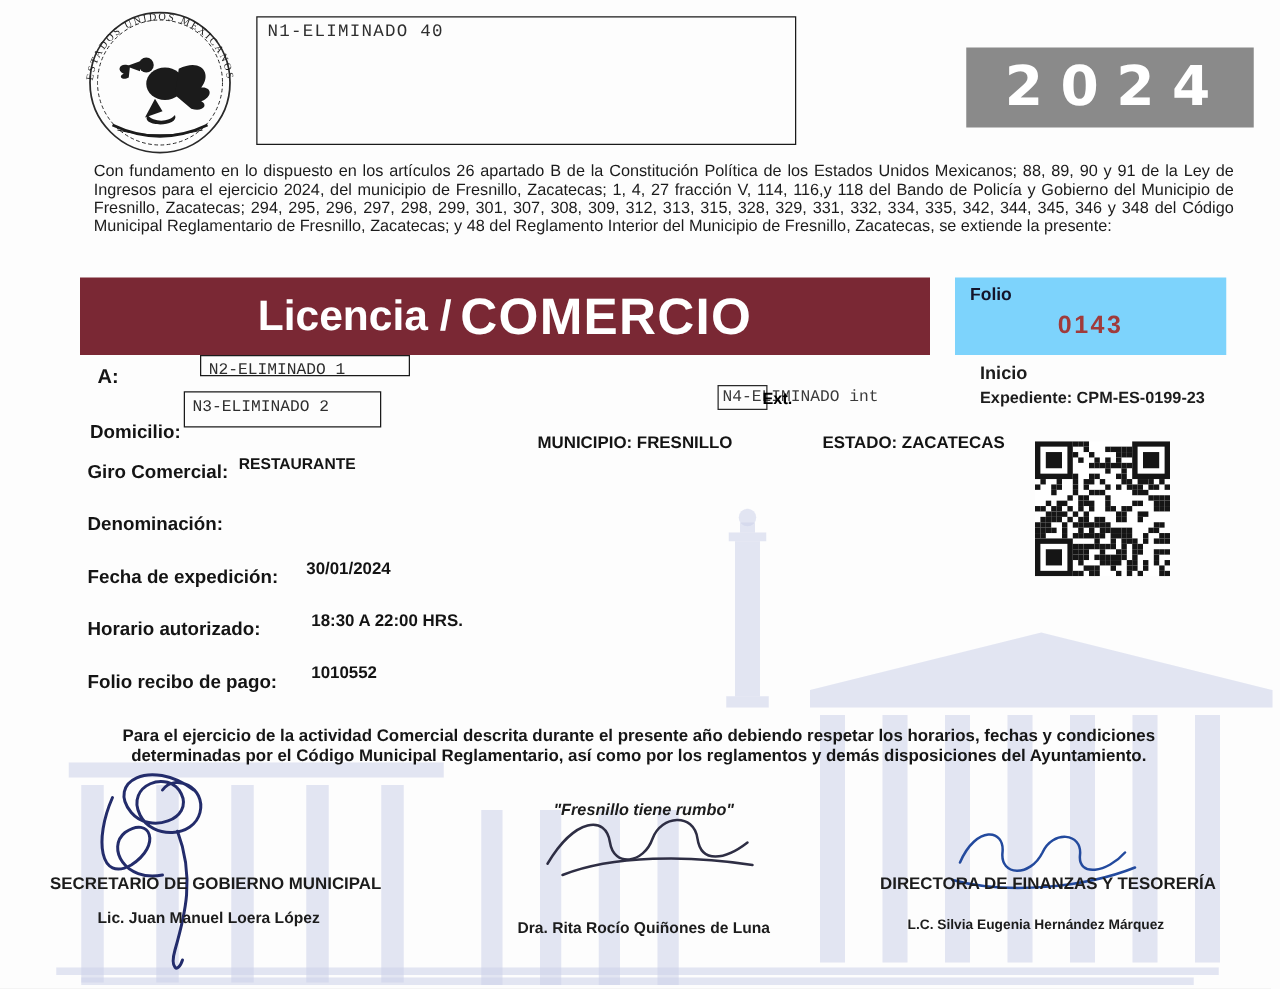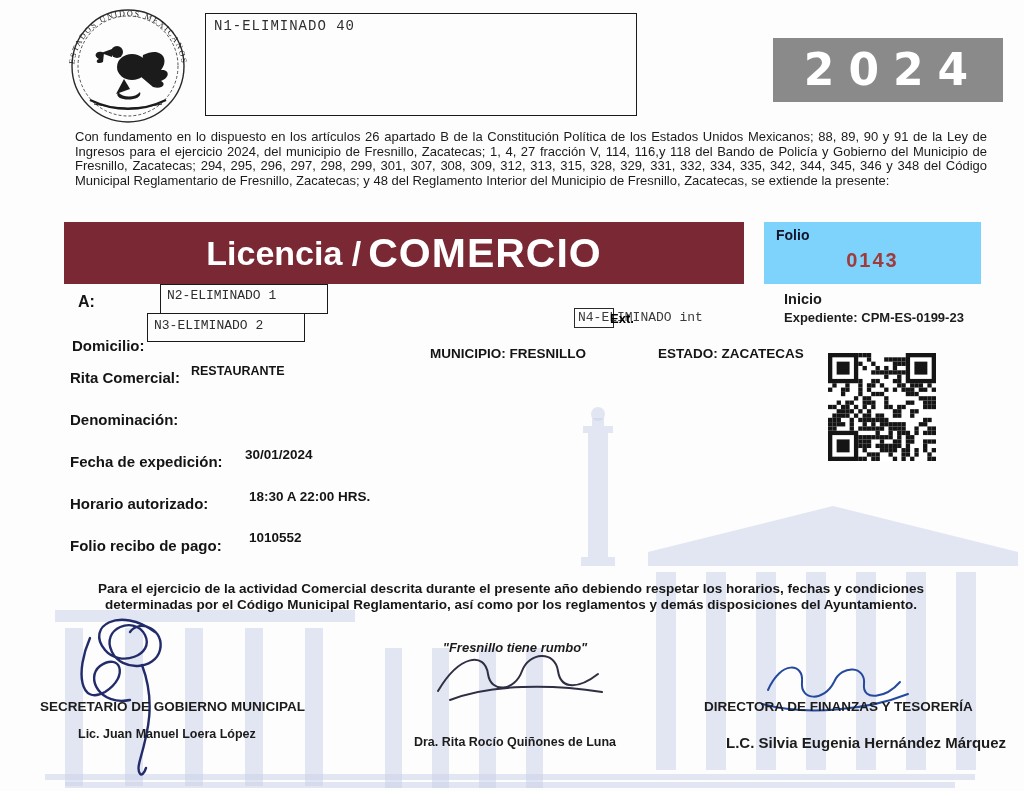--- a/index.html
+++ b/index.html
@@ -33,21 +33,21 @@
 
   .folio-box { left:764px; top:222px; width:217px; height:62px; background:#7dd3fc; padding:5px 12px; }
   .folio-label { font-size:14px; font-weight:700; color:#14142a; }
   .folio-value { text-align:center; font-size:20px; font-weight:600; color:#a03b3b; letter-spacing:2px; margin-top:6px; }
 
   
   .lbl { font-size:15px; font-weight:600; color:#141414; }
   .val { font-weight:700; color:#141414; }
 
   .a-label { left:78px; top:293px; font-size:16px; }
-  .n2-box { left:160px; top:284px; width:168px; height:30px; padding:3px 6px; font-size:13px; color:#2e2e2e; }
+  .n2-box { left:160px; top:284px; width:168px; height:17px; padding:3px 6px; font-size:13px; color:#2e2e2e; }
   .inicio-label { left:784px; top:291px; font-size:14.5px; font-weight:700; }
   .expediente { left:784px; top:310px; font-size:13px; font-weight:700; }
 
   .domicilio-label { left:72px; top:337px; }
   .n3-box { left:147px; top:313px; width:158px; height:29px; padding:4px 6px; font-size:13px; color:#2e2e2e; }
 
   .n4-wrap { left:578px; top:310px; width:160px; height:20px; font-size:13px; color:#3a3a3a; }
   .n4-outline { position:absolute; left:-4px; top:-2px; width:40px; height:20px; border:1px solid #2a2a2a; }
   .ext-overlay { position:absolute; left:32px; top:1px; font-size:13px; font-weight:700; color:#000000; font-family:"Liberation Sans",sans-serif; }
 
@@ -68,21 +68,21 @@
   .foliopago-value { left:249px; top:530px; font-size:13.5px; }
 
   .footer-par { left:57px; top:581px; width:908px; text-align:center; font-size:13.5px; font-weight:700; line-height:15.5px; color:#161616; }
 
   .slogan { left:400px; top:640px; width:230px; text-align:center; font-size:13px; font-weight:700; font-style:italic; }
   .center-title { left:400px; top:676px; width:230px; text-align:center; font-size:13.5px; font-weight:700; }
   .center-name { left:380px; top:735px; width:270px; text-align:center; font-size:12.5px; font-weight:600; }
   .left-title { left:40px; top:699px; font-size:13.5px; font-weight:700; }
   .left-name { left:78px; top:727px; font-size:12.5px; font-weight:600; }
   .right-title { left:704px; top:699px; font-size:13.5px; font-weight:700; }
-  .right-name { left:726px; top:734px; font-size:15px; font-weight:600; }
+  .right-name { left:726px; top:734px; font-size:11px; font-weight:600; }
 
   .sig { pointer-events:none; }
   .sig-left { left:60px; top:610px; width:175px; height:172px; }
   .sig-center { left:430px; top:636px; width:185px; height:82px; }
   .sig-right { left:756px; top:650px; width:165px; height:74px; }
 </style>
 </head>
 <body>
 
 <div class="page">
@@ -178,21 +178,21 @@
     </div>
     <div class="abs n4-wrap mono">
       <span>N4-ELIMINADO int</span>
       <span class="n4-outline"></span>
       <span class="ext-overlay">Ext.</span>
     </div>
 
     <div class="abs municipio val">MUNICIPIO: FRESNILLO</div>
     <div class="abs estado val">ESTADO: ZACATECAS</div>
 
-    <div class="abs giro-label lbl">Rita Comercial:</div>
+    <div class="abs giro-label lbl">Giro Comercial:</div>
     <div class="abs giro-value val">RESTAURANTE</div>
 
     <div class="abs qr"><svg width="108" height="108" viewBox="0 0 108 108">
           <rect width="108" height="108" fill="#fff"></rect>
           <rect x="30.24" y="0.00" width="4.32" height="4.32" fill="#151515"></rect>
           <rect x="34.56" y="0.00" width="4.32" height="4.32" fill="#151515"></rect>
           <rect x="38.88" y="0.00" width="4.32" height="4.32" fill="#151515"></rect>
           <rect x="38.88" y="4.32" width="4.32" height="4.32" fill="#151515"></rect>
           <rect x="56.16" y="4.32" width="4.32" height="4.32" fill="#151515"></rect>
           <rect x="60.48" y="4.32" width="4.32" height="4.32" fill="#151515"></rect>

